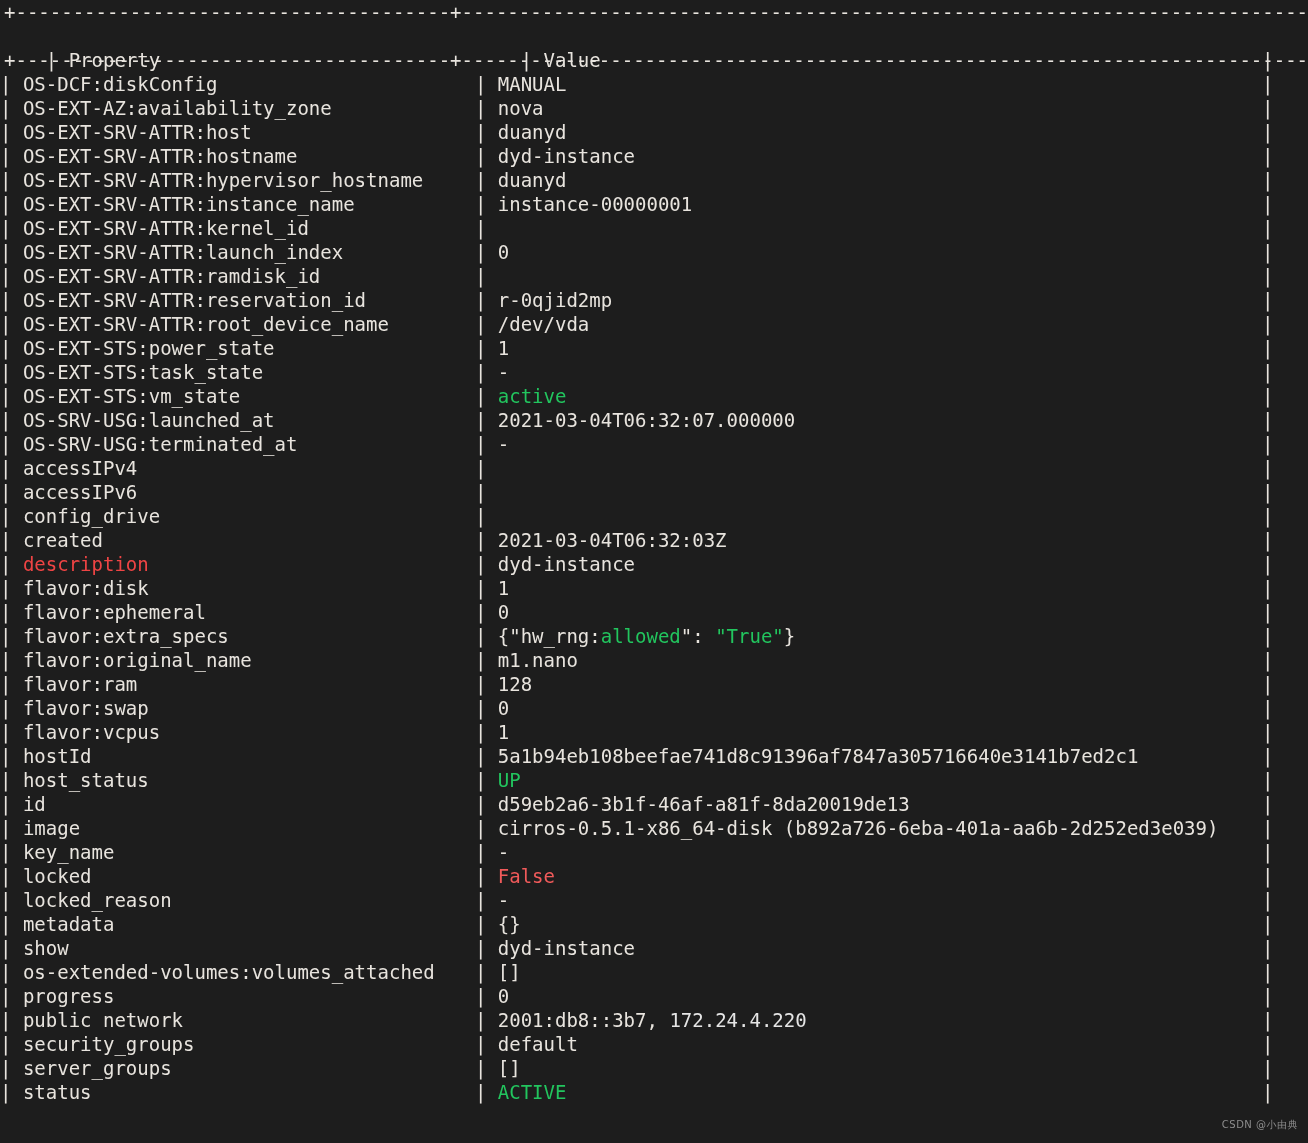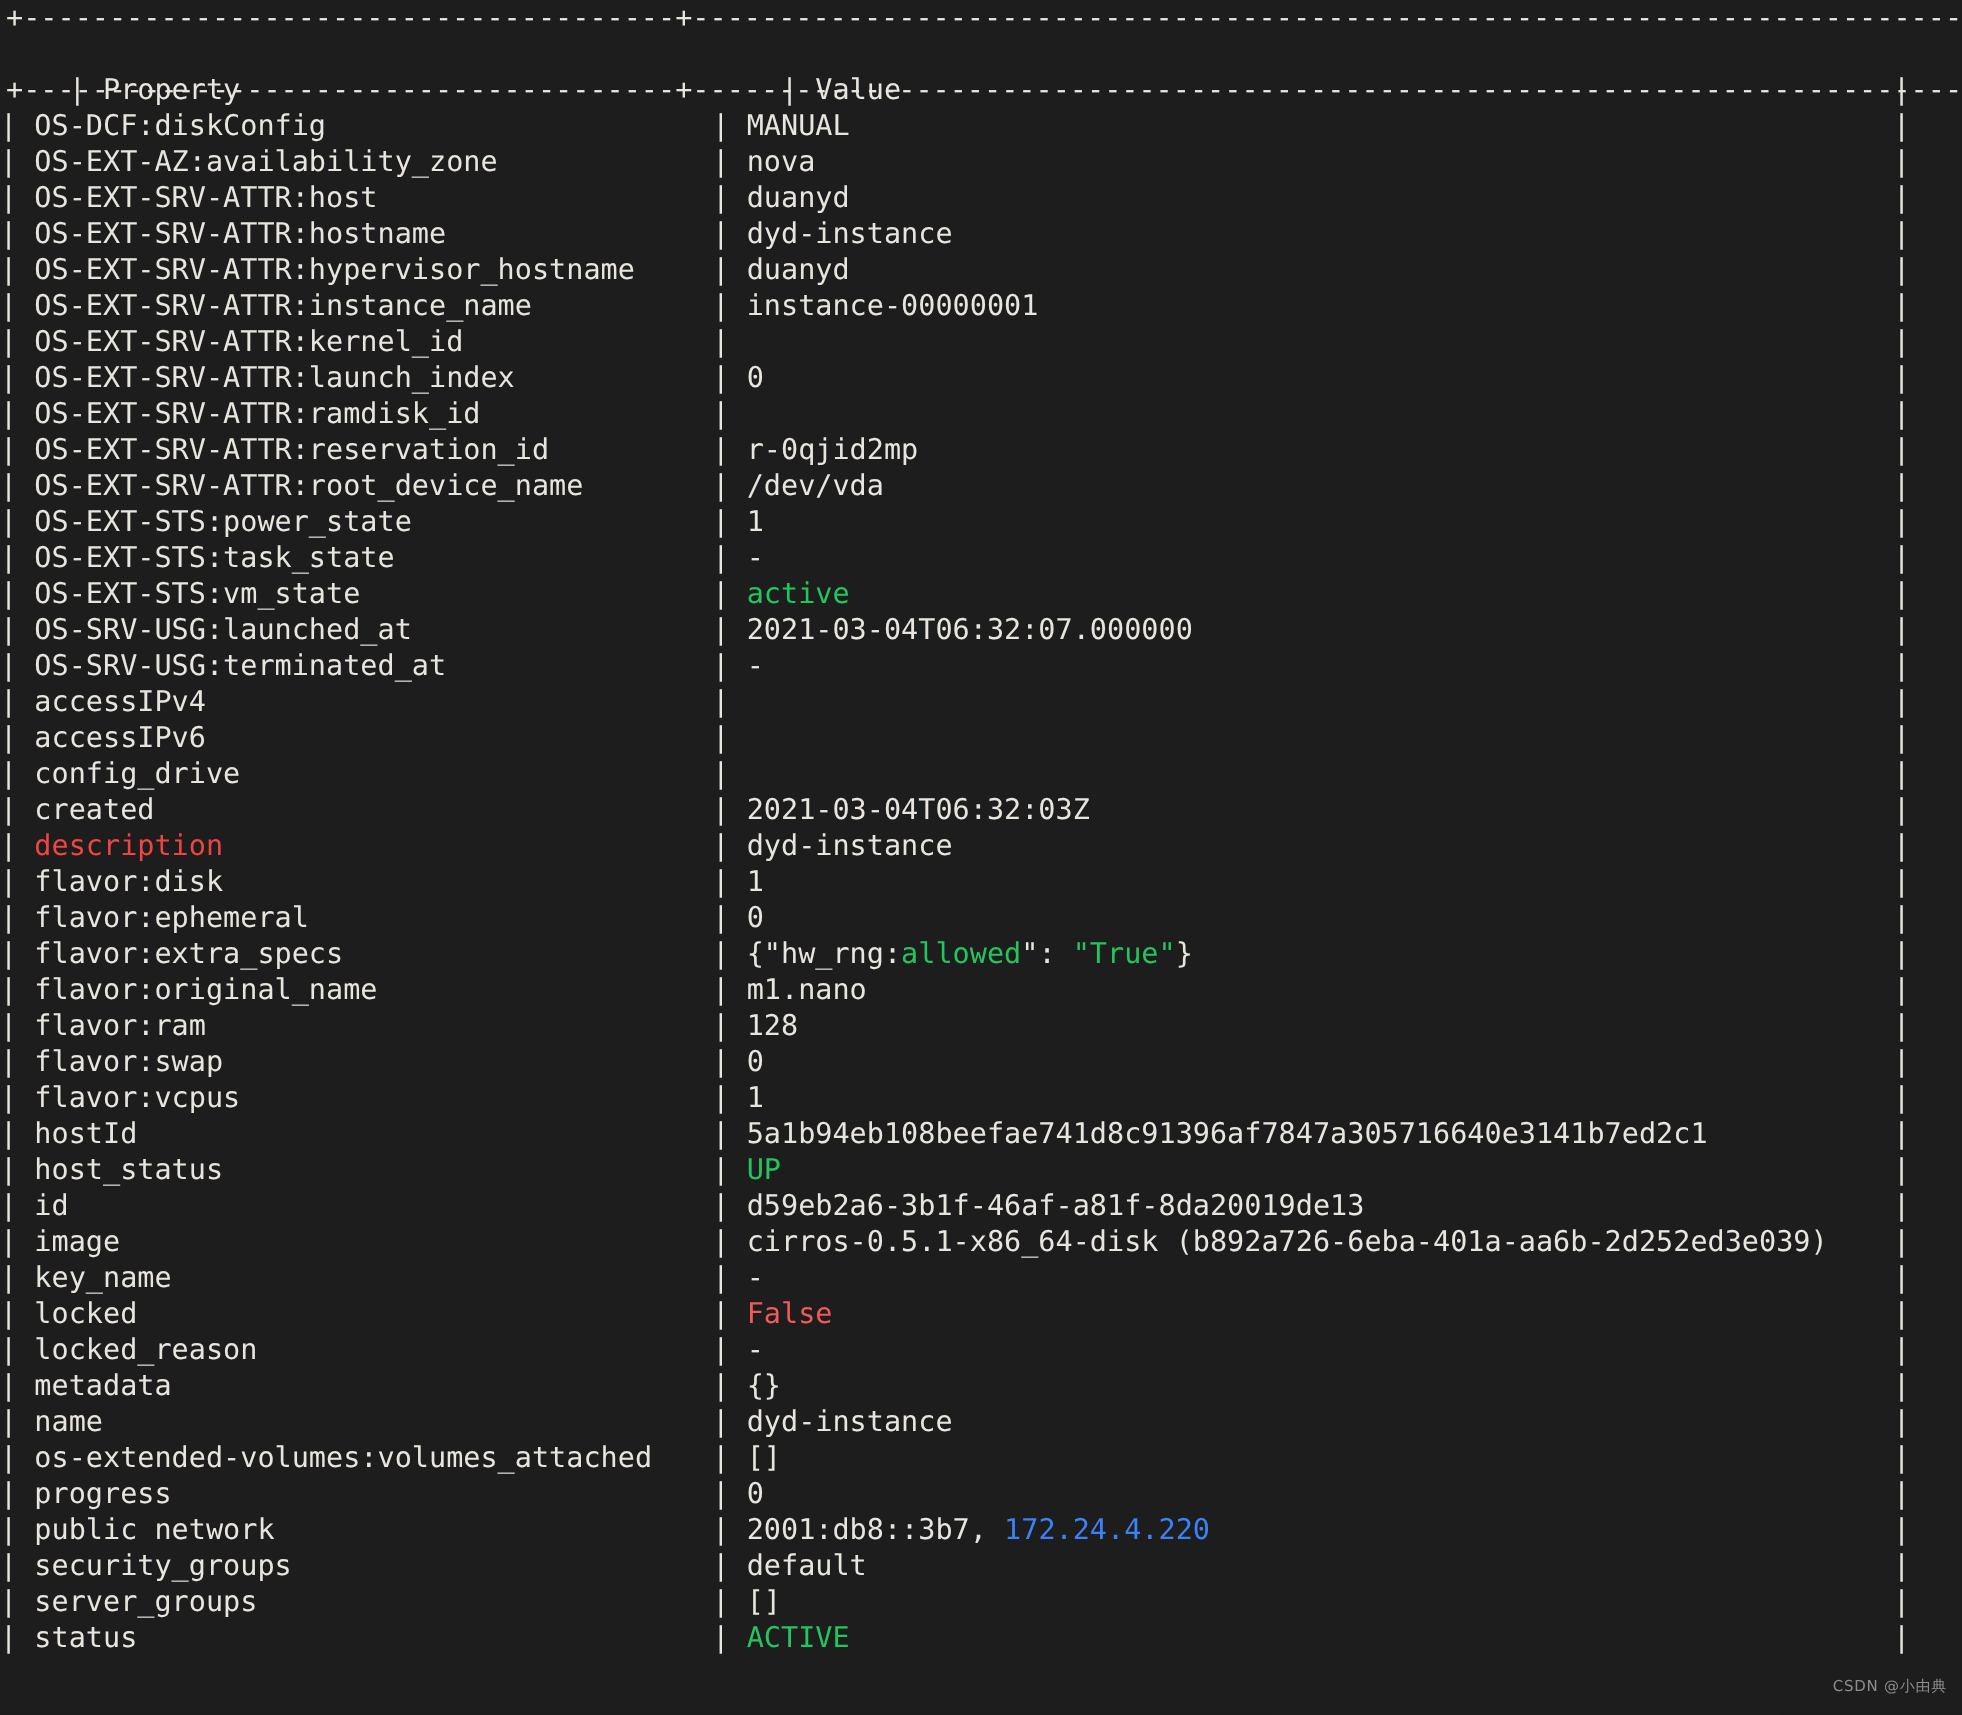--- a/index.html
+++ b/index.html
@@ -35,21 +35,21 @@
   }
   .cmdline { color: #e8e4de; }
   .rule { color: #e8e4de; }
   .pipe { color: #e8e4de; }
 
   
   .c-default { color: #e8e4de; }
   .c-green   { color: #22c55e; }
   .c-cyan    { color: #ef4444; }
   .c-red     { color: #f05a5a; }
-  .c-magenta { color: #3b82f6; }
+  .c-magenta { color: #e5e5e5; }
 
   .prop-col {
     display: inline-block;
     width: 452px;
     vertical-align: top;
     white-space: pre;
     overflow: hidden;
   }
   .val-col {
     display: inline-block;
@@ -120,21 +120,21 @@
       <div class="trow"><span class="pipe">| </span><span class="prop-col c-default">flavor:swap</span><span class="pipe">| </span><span class="val-col c-default">0</span><span class="row-end">|</span></div>
       <div class="trow"><span class="pipe">| </span><span class="prop-col c-default">flavor:vcpus</span><span class="pipe">| </span><span class="val-col c-default">1</span><span class="row-end">|</span></div>
       <div class="trow"><span class="pipe">| </span><span class="prop-col c-default">hostId</span><span class="pipe">| </span><span class="val-col c-default">5a1b94eb108beefae741d8c91396af7847a305716640e3141b7ed2c1</span><span class="row-end">|</span></div>
       <div class="trow"><span class="pipe">| </span><span class="prop-col c-default">host_status</span><span class="pipe">| </span><span class="val-col c-green">UP</span><span class="row-end">|</span></div>
       <div class="trow"><span class="pipe">| </span><span class="prop-col c-default">id</span><span class="pipe">| </span><span class="val-col c-default">d59eb2a6-3b1f-46af-a81f-8da20019de13</span><span class="row-end">|</span></div>
       <div class="trow"><span class="pipe">| </span><span class="prop-col c-default">image</span><span class="pipe">| </span><span class="val-col c-default">cirros-0.5.1-x86_64-disk (b892a726-6eba-401a-aa6b-2d252ed3e039)</span><span class="row-end">|</span></div>
       <div class="trow"><span class="pipe">| </span><span class="prop-col c-default">key_name</span><span class="pipe">| </span><span class="val-col c-default">-</span><span class="row-end">|</span></div>
       <div class="trow"><span class="pipe">| </span><span class="prop-col c-default">locked</span><span class="pipe">| </span><span class="val-col c-red">False</span><span class="row-end">|</span></div>
       <div class="trow"><span class="pipe">| </span><span class="prop-col c-default">locked_reason</span><span class="pipe">| </span><span class="val-col c-default">-</span><span class="row-end">|</span></div>
       <div class="trow"><span class="pipe">| </span><span class="prop-col c-default">metadata</span><span class="pipe">| </span><span class="val-col c-default">{}</span><span class="row-end">|</span></div>
-      <div class="trow"><span class="pipe">| </span><span class="prop-col c-default">name</span><span class="pipe">| </span><span class="val-col c-default">dyd-instance</span><span class="row-end">|</span></div>
+      <div class="trow"><span class="pipe">| </span><span class="prop-col c-default">show</span><span class="pipe">| </span><span class="val-col c-default">dyd-instance</span><span class="row-end">|</span></div>
       <div class="trow"><span class="pipe">| </span><span class="prop-col c-default">os-extended-volumes:volumes_attached</span><span class="pipe">| </span><span class="val-col c-default">[]</span><span class="row-end">|</span></div>
       <div class="trow"><span class="pipe">| </span><span class="prop-col c-default">progress</span><span class="pipe">| </span><span class="val-col c-default">0</span><span class="row-end">|</span></div>
       <div class="trow"><span class="pipe">| </span><span class="prop-col c-default">public network</span><span class="pipe">| </span><span class="val-col"><span class="c-default">2001:db8::3b7, </span><span class="c-magenta">172.24.4.220</span></span><span class="row-end">|</span></div>
       <div class="trow"><span class="pipe">| </span><span class="prop-col c-default">security_groups</span><span class="pipe">| </span><span class="val-col c-default">default</span><span class="row-end">|</span></div>
       <div class="trow"><span class="pipe">| </span><span class="prop-col c-default">server_groups</span><span class="pipe">| </span><span class="val-col c-default">[]</span><span class="row-end">|</span></div>
       <div class="trow"><span class="pipe">| </span><span class="prop-col c-default">status</span><span class="pipe">| </span><span class="val-col c-green">ACTIVE</span><span class="row-end">|</span></div>
     </div>
 
   <div class="watermark">CSDN @小由典</div>
 </div>

